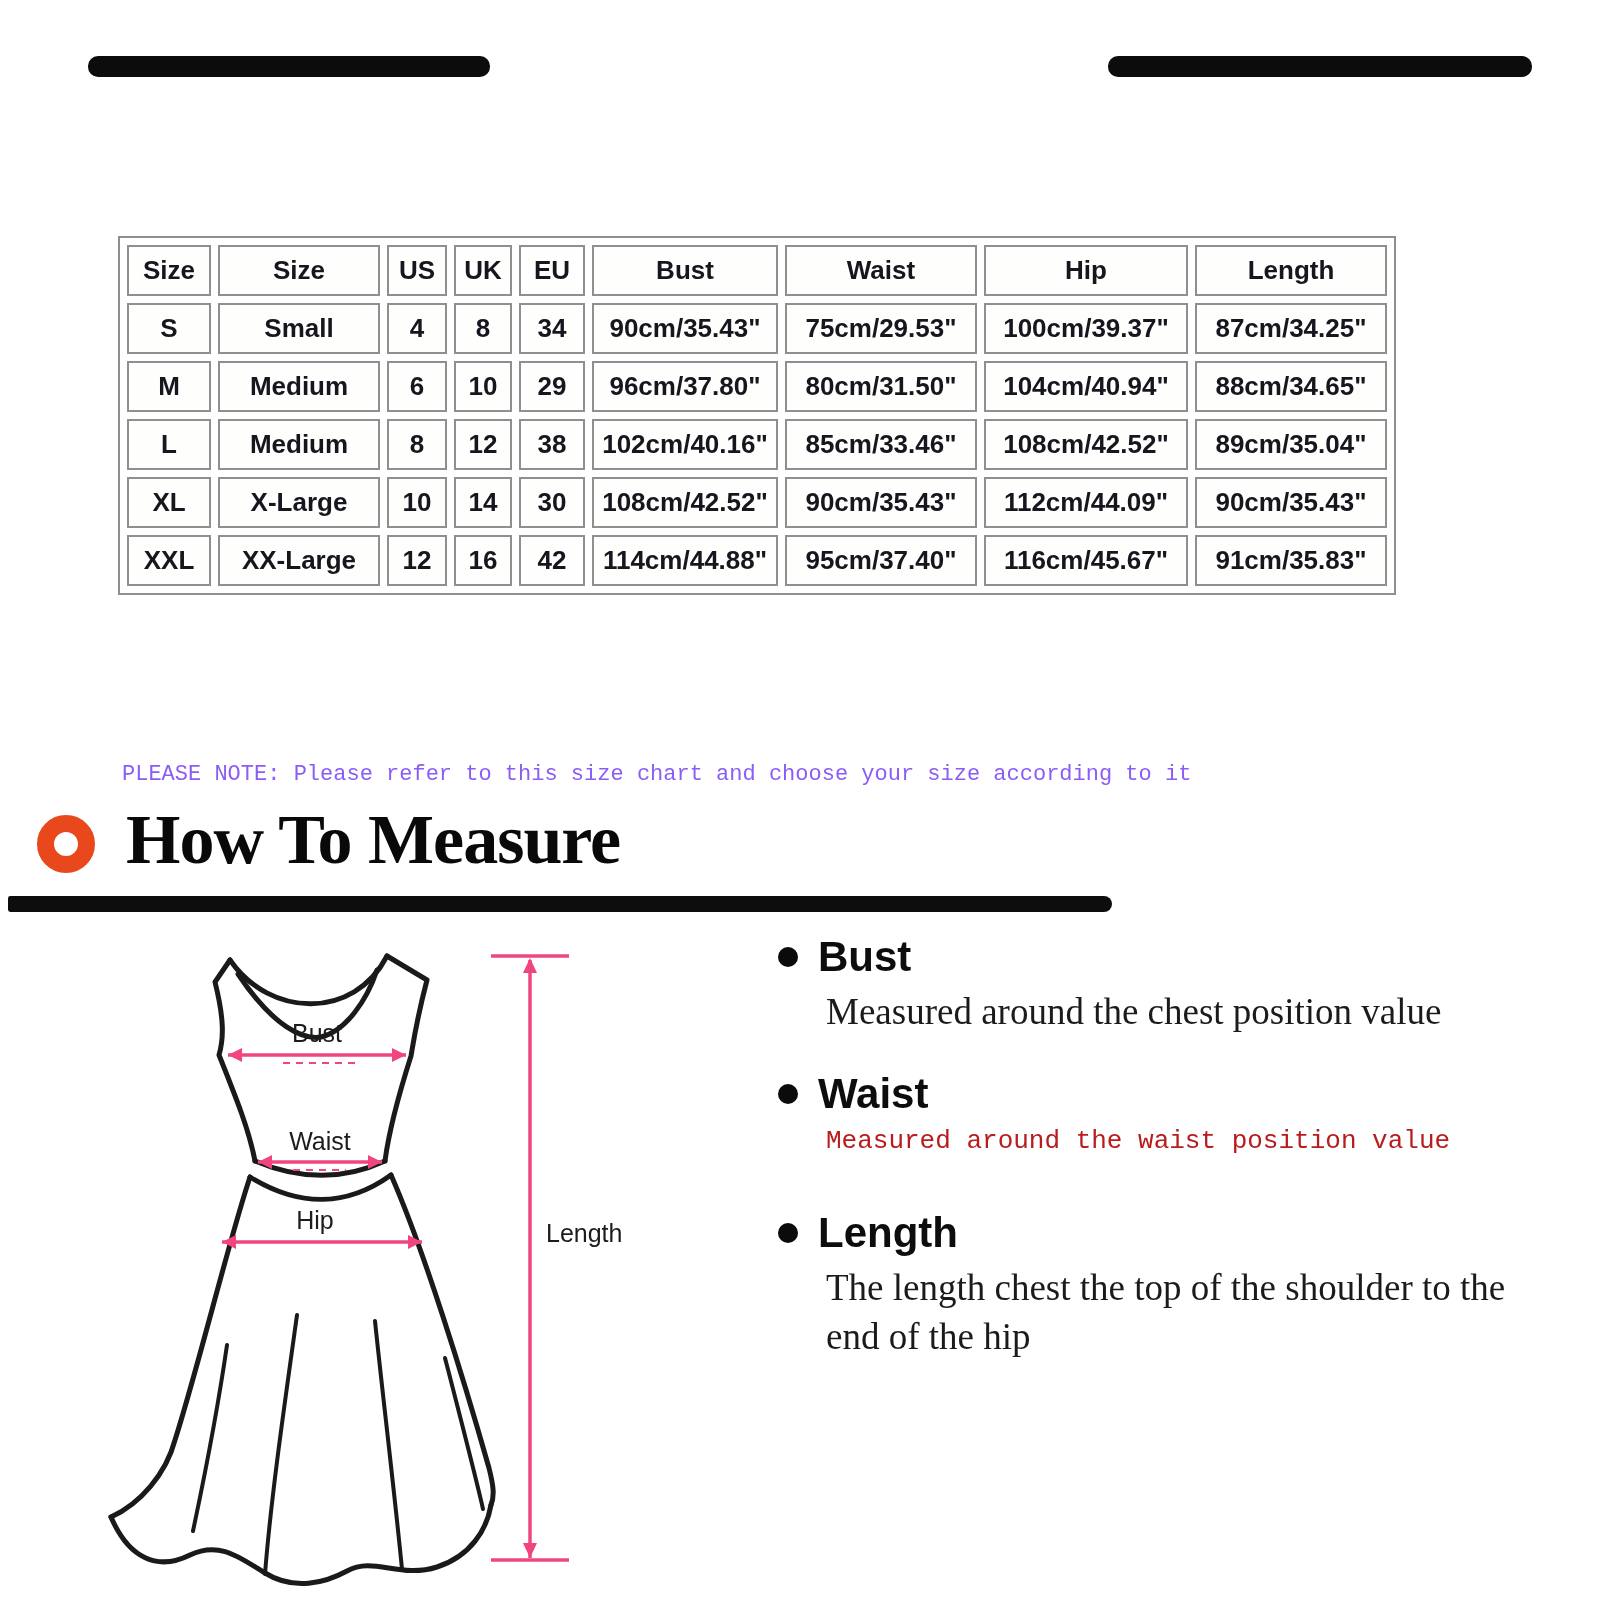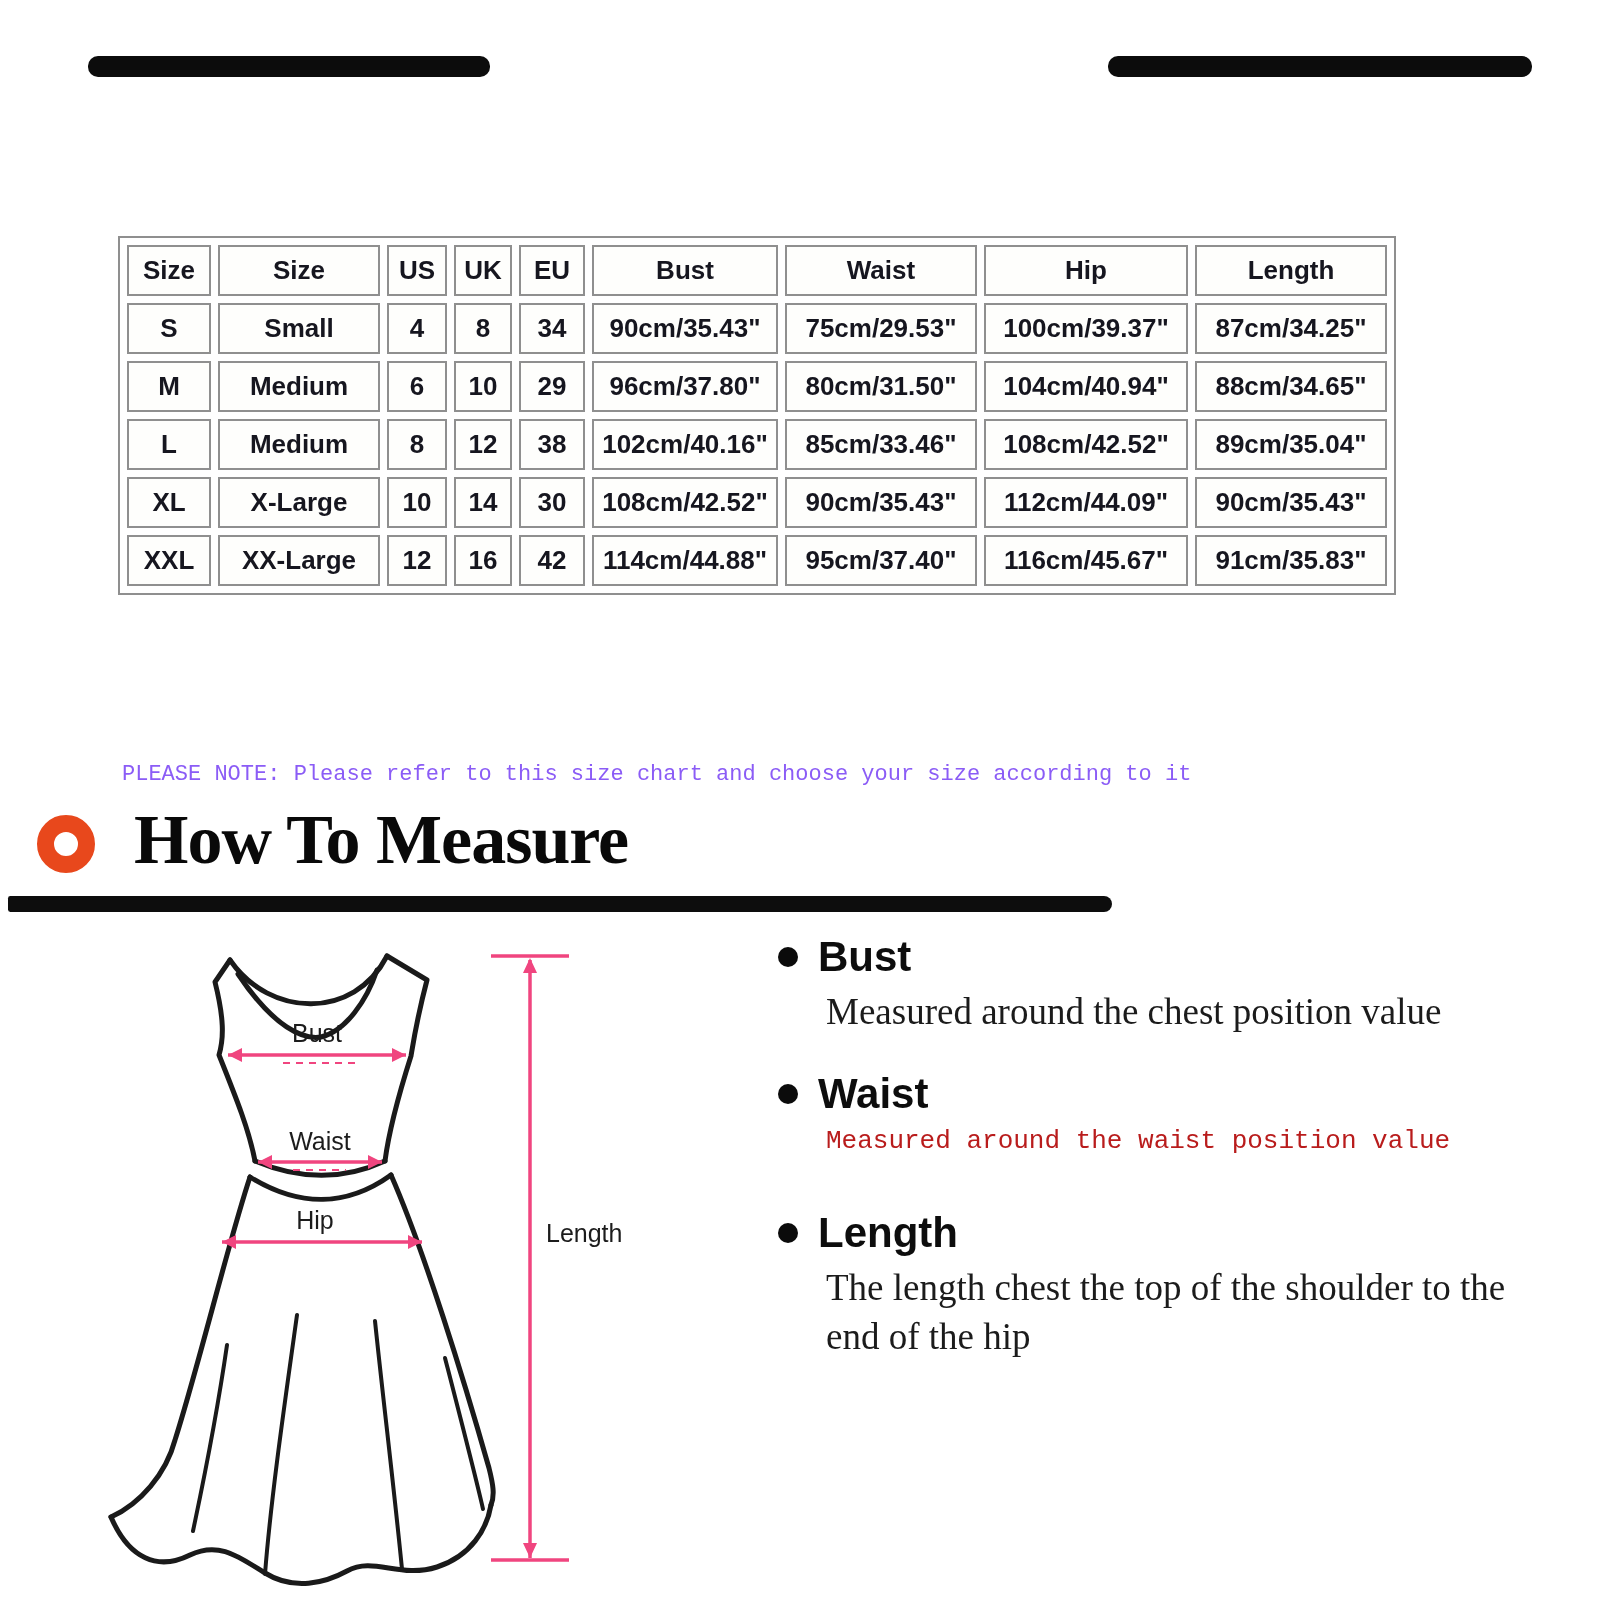--- a/index.html
+++ b/index.html
@@ -33,21 +33,21 @@
     position:absolute; left:122px; top:762px; width:1200px;
     font-family:"Liberation Mono", monospace; font-size:22px; color:#8b5cf6;
     white-space:nowrap;
   }
   
   .ring {
     position:absolute; left:37px; top:815px; width:58px; height:58px;
     border:17px solid #e8481c; border-radius:50%; background:#ffffff;
   }
   .measure-heading {
-    position:absolute; left:134px; top:800px;
+    position:absolute; left:126px; top:800px;
     font-family:"Liberation Serif", serif; font-weight:bold; font-size:70px;
     color:#090909; letter-spacing:-1px;
   }
   .heading-underline {
     position:absolute; left:8px; top:896px; width:1104px; height:16px;
     background:#0d0d0d; border-radius:3px 10px 10px 3px;
   }
   
   .dress-svg { position:absolute; left:78px; top:928px; }
   .svg-label { font-family:"Liberation Sans", sans-serif; font-size:25px; fill:#1c1c1c; }

